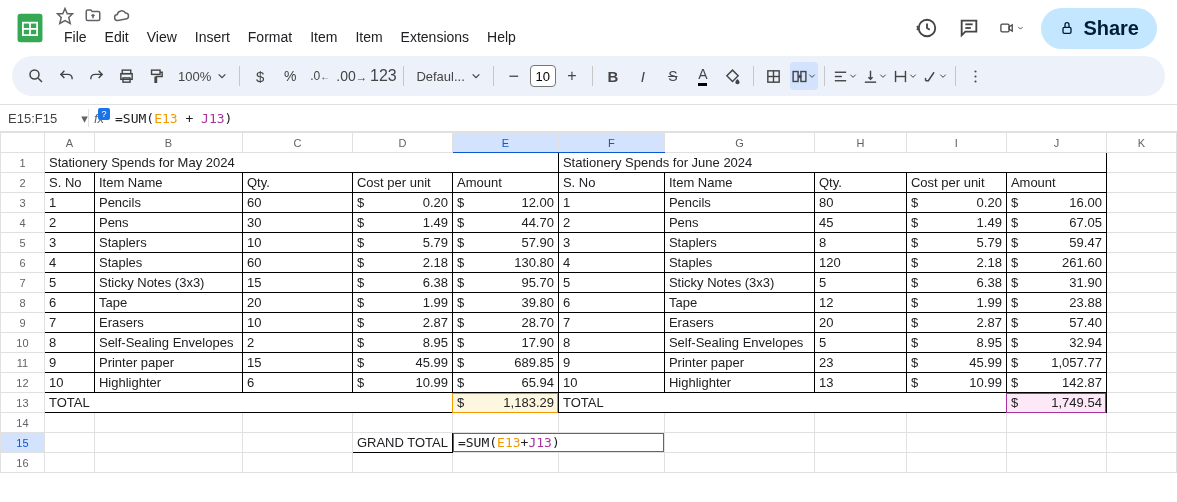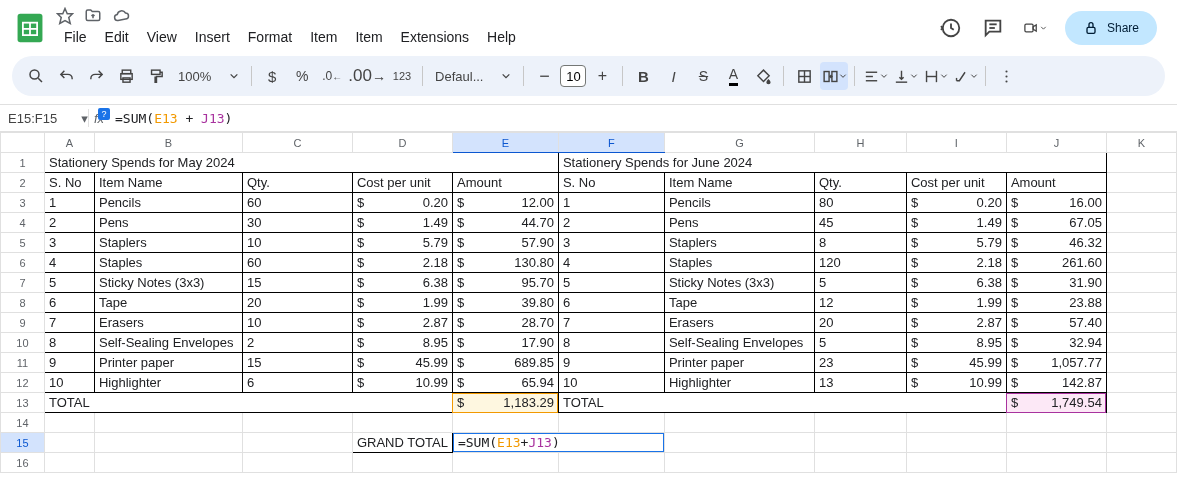--- a/index.html
+++ b/index.html
@@ -10,25 +10,25 @@
 .logo svg{width:32px;height:32px}
 .title-area{flex:1}
 .title-row{display:flex;align-items:center;gap:10px}
 .doc-title{font-size:18px;color:#202124;padding:2px 4px}
 .title-icon{color:#5f6368;width:18px;height:18px;display:flex;align-items:center;justify-content:center}
 .menubar{display:flex;gap:2px;margin-top:0}
 .menu-item{padding:4px 8px;font-size:14px;color:#202124;border-radius:4px;cursor:pointer}
 .titlebar-right{display:flex;align-items:center;gap:18px;margin-right:8px}
 .tr-icon{width:24px;height:24px;display:flex;align-items:center;justify-content:center;color:#444}
 .meet-btn{display:flex;align-items:center;gap:2px}
-.share-btn{background:#c2e7ff;border-radius:40px;padding:9px 18px;display:flex;align-items:center;gap:8px;font-size:12px;font-weight:400;color:#001d35}
+.share-btn{background:#c2e7ff;border-radius:40px;padding:9px 18px;display:flex;align-items:center;gap:8px;font-size:20px;font-weight:700;color:#001d35}
 .toolbar{display:flex;align-items:center;height:40px;margin:0 12px 8px;padding:0 10px;background:#edf2fa;border-radius:24px;gap:2px}
 .tb-sep{width:1px;height:20px;background:#c7c7c7;margin:0 4px}
 .tb-btn{min-width:28px;height:28px;display:flex;align-items:center;justify-content:center;color:#444;border-radius:4px;font-size:13px}
-.tb-font{display:flex;align-items:center;gap:18px;padding:0 6px;color:#444}
+.tb-font{display:flex;align-items:center;gap:6px;padding:0 6px;color:#444}
 .tb-size-input{width:26px;height:22px;border:1px solid #747775;border-radius:4px;text-align:center;font-size:13px;background:#fff}
 .tb-merge{background:#d3e3fd;border-radius:4px}
 .formulabar{display:flex;align-items:center;border-top:1px solid #e0e0e0;border-bottom:1px solid #e0e0e0;height:28px;padding:0 8px}
 .namebox{width:80px;font-size:13px;color:#444;display:flex;align-items:center;gap:24px}
 .namebox-caret{color:#5f6368}
 .fx-icon{width:20px;font-style:italic;color:#5f6368;position:relative;display:flex;align-items:center;justify-content:center}
 .fx-help{position:absolute;top:-3px;left:9px;width:12px;height:12px;background:#1a73e8;color:#fff;font-size:9px;font-style:normal;border-radius:2px;display:flex;align-items:center;justify-content:center}
 .formula-input{flex:1;font-size:13px;font-family:Consolas,monospace;padding-left:6px}
 .formula-input .fn{color:#202124}
 .formula-input .ref1{color:#f29900}
@@ -166,22 +166,22 @@
     <span class="tb-font disabled">
         <span>100%</span>
         <svg width="10" height="10" viewBox="0 0 12 12">
           <path d="M2 4l4 4 4-4" fill="none" stroke="currentColor" stroke-width="1.5"></path>
         </svg>
       </span>
     <span class="tb-sep"></span>
     <span class="tb-btn" style="font-size:15px">$</span>
     <span class="tb-btn" style="font-size:14px">%</span>
     <span class="tb-btn" style="font-size:12px">.0<sub>←</sub></span>
-    <span class="tb-btn" style="font-size:17px">.00<sub>→</sub></span>
-    <span class="tb-btn" style="font-size:11px">123</span>
+    <span class="tb-btn" style="font-size:14px">.00<sub>→</sub></span>
+    <span class="tb-btn" style="font-size:16px">123</span>
     <span class="tb-sep"></span>
     <span class="tb-font">
         <span>Defaul...</span>
         <svg width="10" height="10" viewBox="0 0 12 12">
           <path d="M2 4l4 4 4-4" fill="none" stroke="currentColor" stroke-width="1.5"></path>
         </svg>
       </span>
     <span class="tb-sep"></span>
     <span class="tb-btn" style="font-size:18px">−</span>
     <input class="tb-size-input" value="10" style="">
@@ -405,21 +405,21 @@
             <td class="b-all center">8</td>
             <td class="b-all">
               <div class="dollar-cell">
                 <span>$</span>
                 <span>5.79</span>
               </div>
             </td>
             <td class="b-all">
               <div class="dollar-cell">
                 <span>$</span>
-                <span>46.32</span>
+                <span>59.47</span>
               </div>
             </td>
             <td></td>
           </tr>
           <tr>
             <th>6</th>
             <td class="b-all center">4</td>
             <td class="b-all">Staples</td>
             <td class="b-all center">60</td>
             <td class="b-all">

